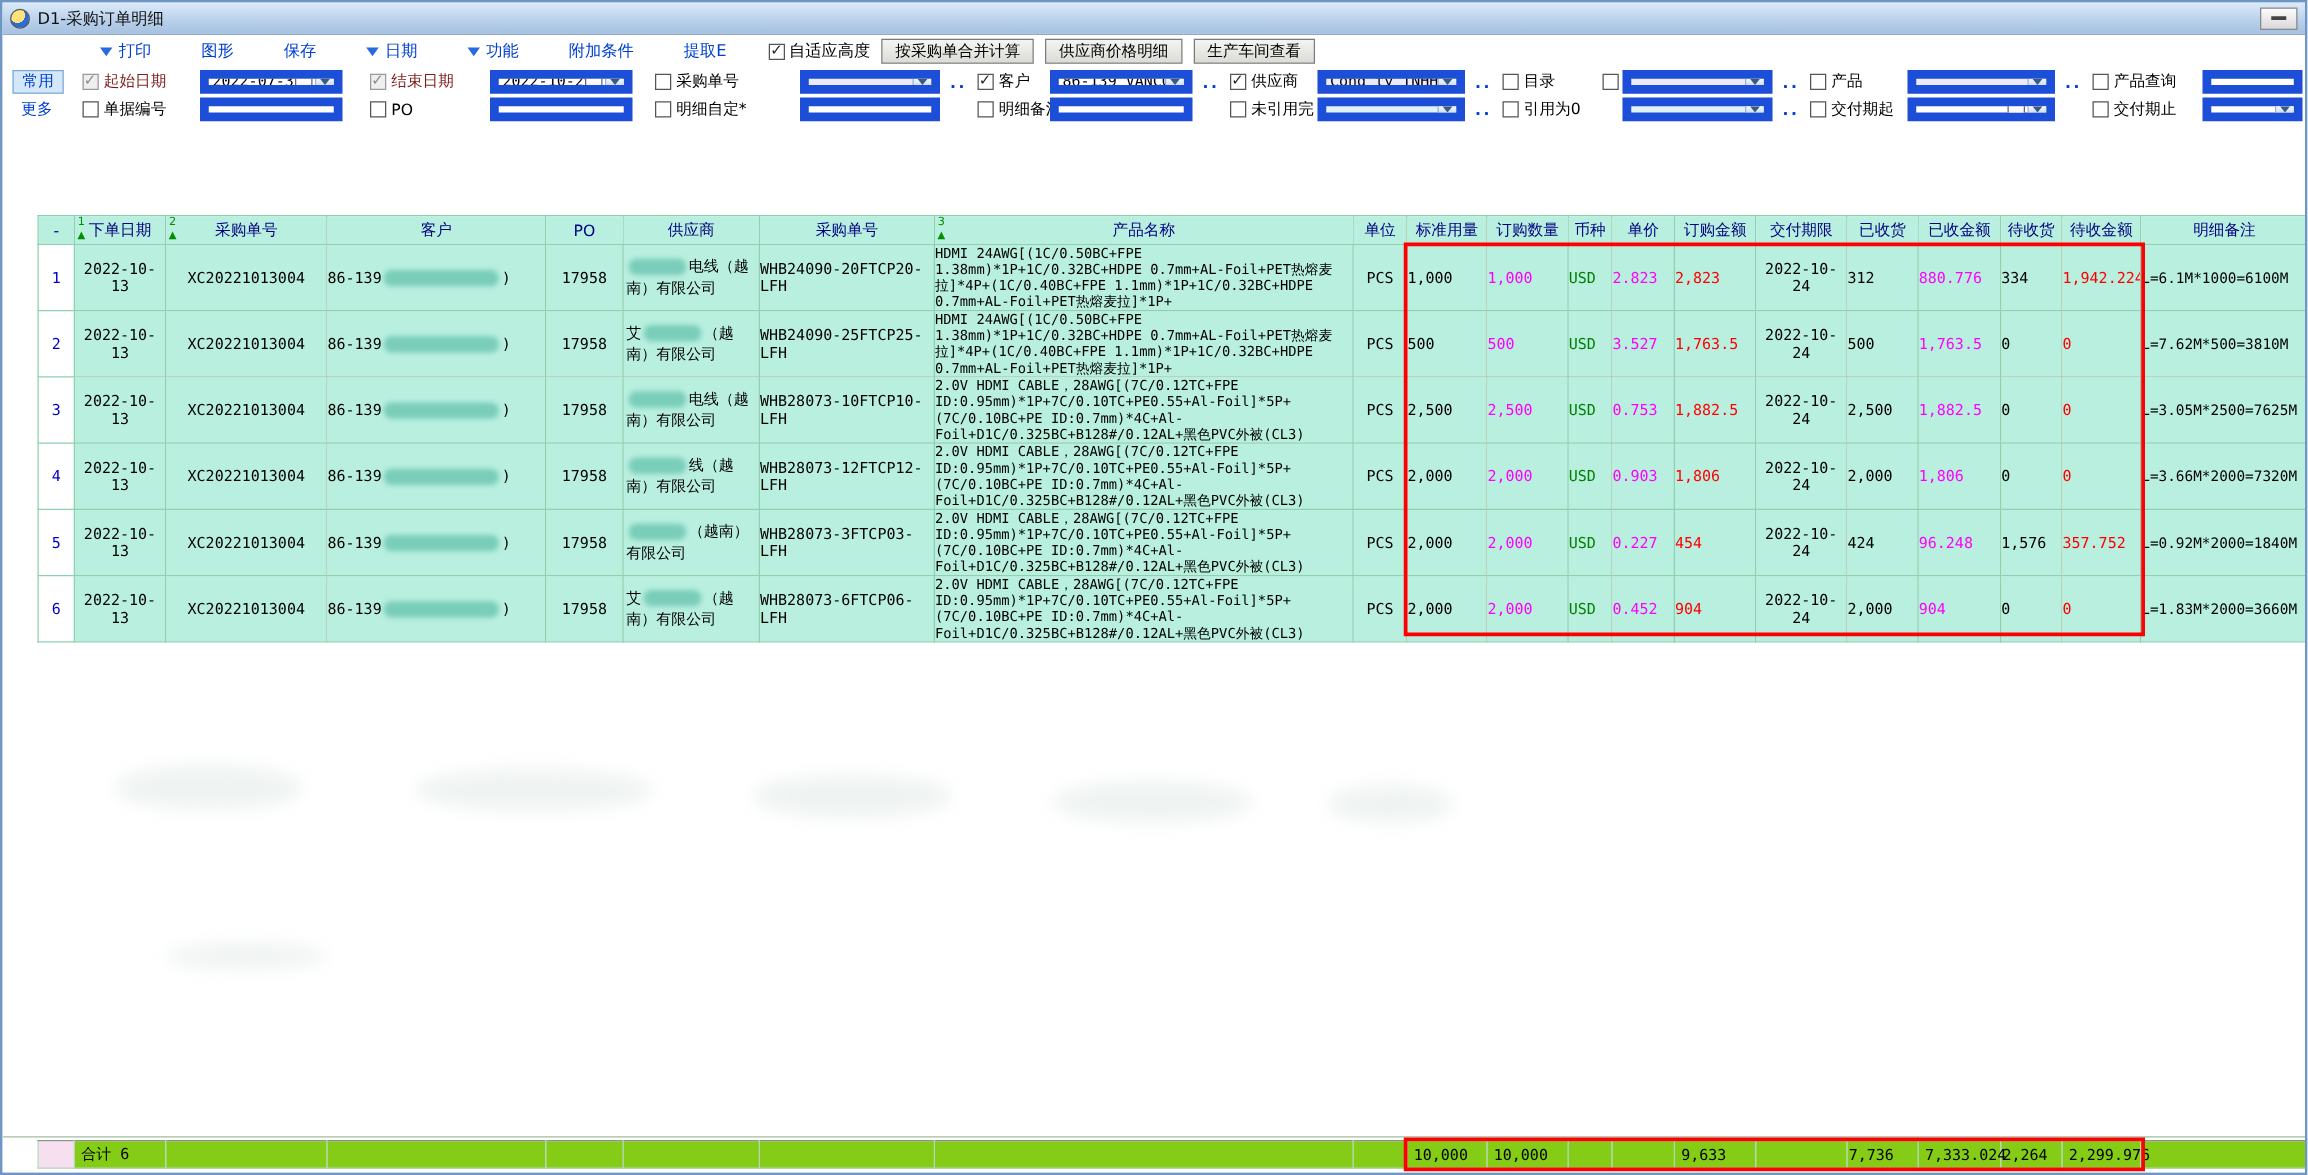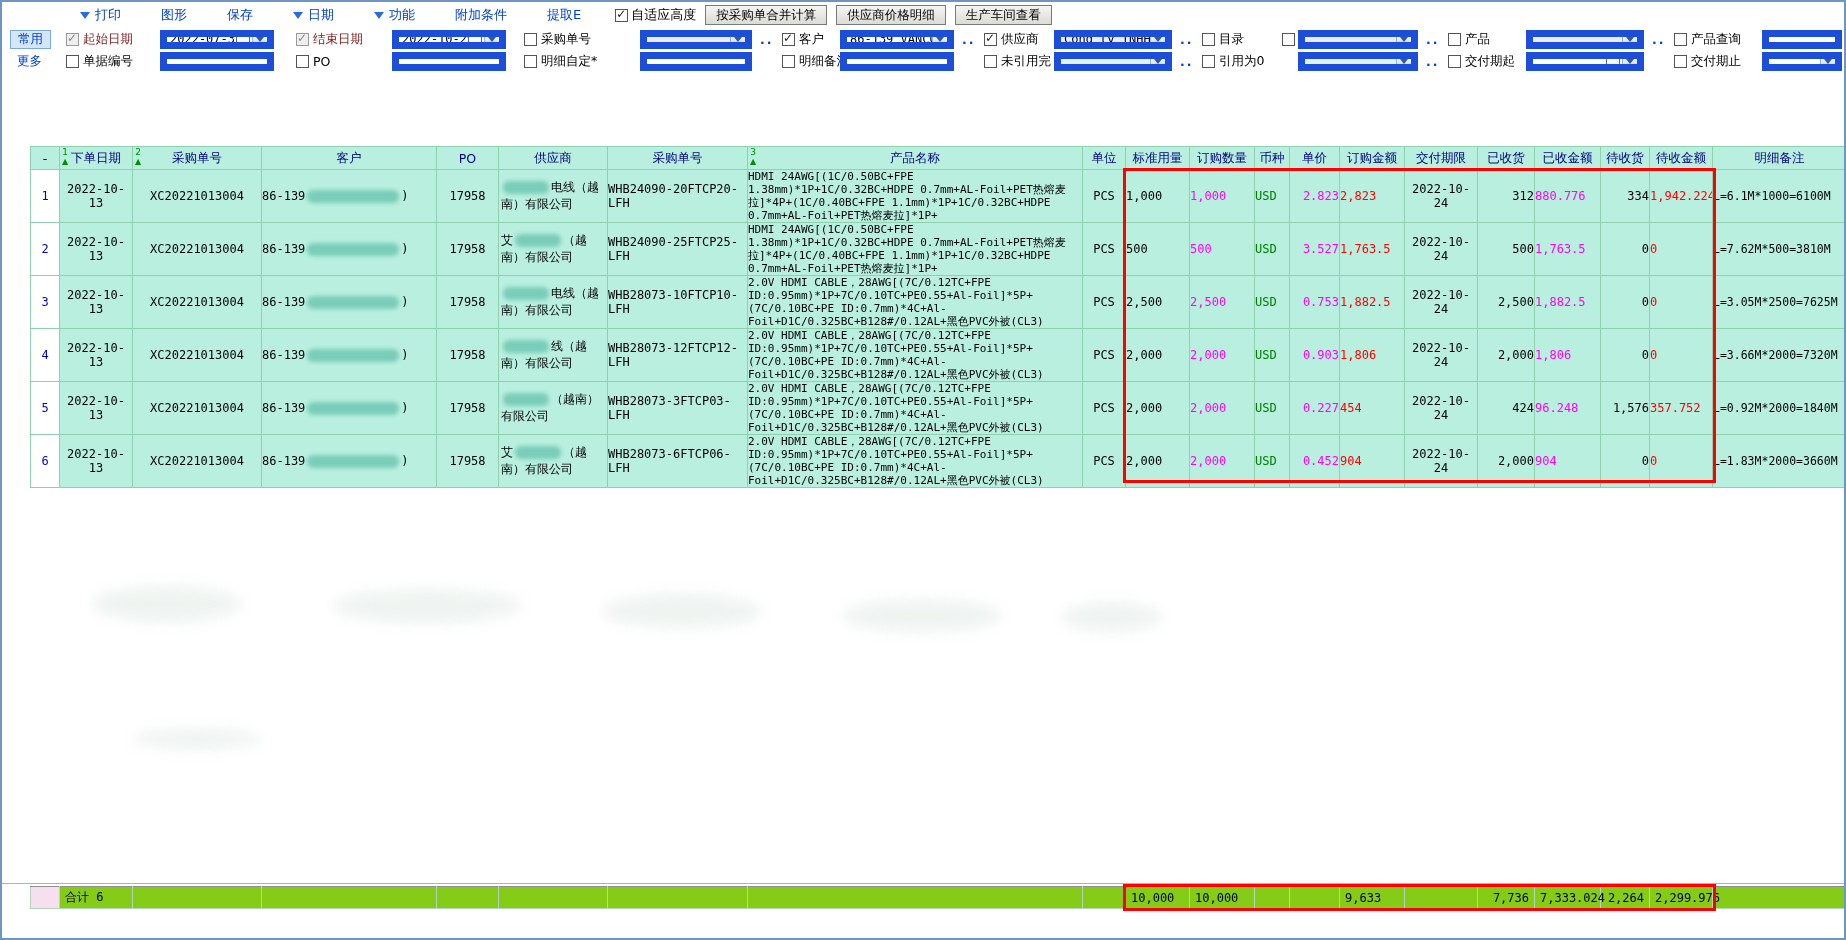--- a/index.html
+++ b/index.html
@@ -60,21 +60,21 @@
 
   
   .main{position:relative;height:840px;background:#fff;overflow:hidden;}
   table.grid{border-collapse:collapse;table-layout:fixed;width:1816px;margin:74px 0 0 28px;}
   table.grid th,table.grid td{border:1px solid #8fd0af;overflow:hidden;padding:0;}
   table.grid th{height:23px;background:#b9efdf;color:#000080;font-size:12.5px;font-weight:normal;position:relative;}
   th.hsel{background:#f6dfee;color:#555;}
   td{background:#b9efdf;font:12px "DejaVu Sans Mono","DejaVu Sans",monospace;color:#000;height:52px;}
   td.rownum{background:#fff;color:#0000cc;text-align:center;font-size:12px;}
   .al{text-align:left;padding-left:5px;}
-  .ar{text-align:right;padding-right:5px;}
+  .ar{padding-right:5px;}
   .ac{text-align:center;}
   .mag{color:#ff00ff;} .red{color:#ff0000;} .grn{color:#008000;}
   td.pname{font-size:11px;line-height:13px;padding:1px 3px;text-align:left;}
   td.note{font-size:11.5px;}
   .sortb{position:absolute;left:2px;top:1px;color:#009000;font-size:9px;line-height:9px;text-align:center;}
   .sortb .tri{display:block;font-size:8px;color:#009000;}
   .blurblob{display:inline-block;height:13px;border-radius:6px;background:#79cdb9;
     filter:blur(2px);vertical-align:middle;margin:0 2px;}
   .cblob{width:92px;} .sblob{width:46px;}
 
@@ -92,20 +92,27 @@
     height:22px;font:12px "DejaVu Sans Mono","DejaVu Sans",monospace;color:#000;}
   table.totals td.tsel{background:#f6dfee;}
 
   .smudge{position:absolute;background:#8fae9f;opacity:0.14;filter:blur(7px);border-radius:50%;}
 </style>
 </head>
 <body>
 
 <div class="window">
 
+  <div class="titlebar">
+    <span class="app-icon"></span>
+    <span class="title-text">D1-采购订单明细</span>
+    <span class="win-btn">
+        <span class="bar"></span>
+      </span>
+  </div>
 
   <div class="toolbar">
     <span class="tlink">
         <i class="dn-arrow"></i>
         <span>打印</span>
       </span>
     <span class="tlink">
         <span>图形</span>
       </span>
     <span class="tlink">

